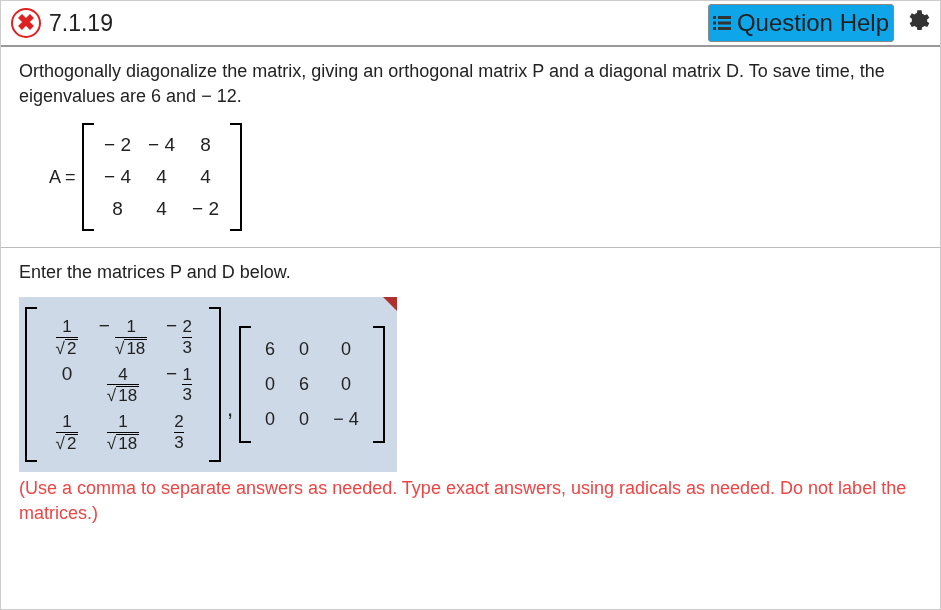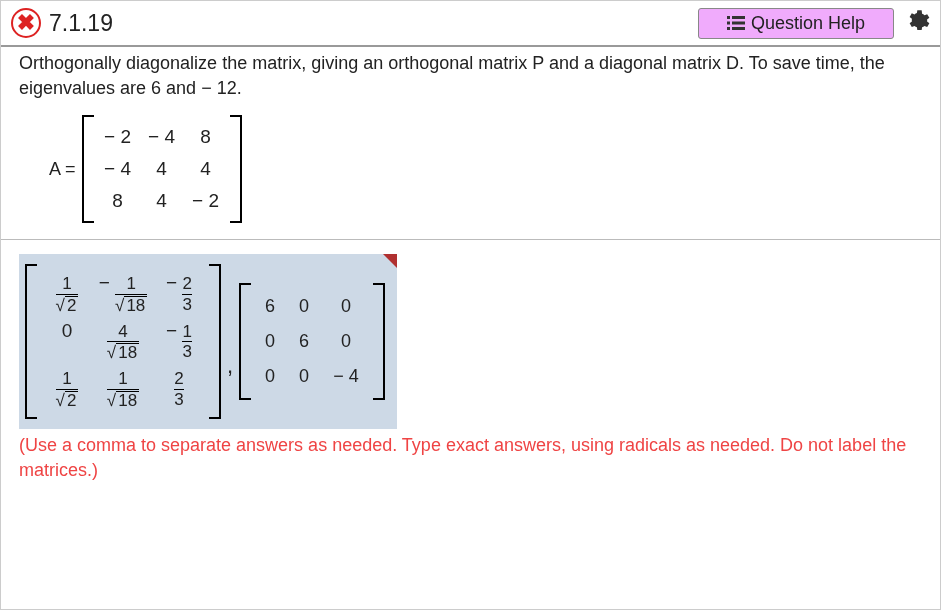--- a/index.html
+++ b/index.html
@@ -24,27 +24,27 @@
   .status-icon {
     width: 30px; height: 30px; border: 2px solid #d22; border-radius: 50%;
     display: flex; align-items: center; justify-content: center;
     color: #d22; font-weight: bold; font-size: 22px; margin-right: 8px;
     flex-shrink: 0;
   }
   .qnum { font-size: 23px; }
   .header-spacer { flex: 1; }
   .help-btn {
     display: flex; align-items: center; gap: 6px;
-    border: 1px solid #888; background: #f0abfc;
-    padding: 4px 28px; border-radius: 3px; font-size: 18px;
+    border: 1px solid #888; background: #0ea5e9;
+    padding: 4px 4px; border-radius: 3px; font-size: 24px;
     cursor: pointer;
   }
   .list-icon svg { display: block; }
   .gear-icon { margin-left: 10px; cursor: pointer; }
-  .content { padding: 4px 18px 8px 18px; }
+  .content { padding: 12px 18px 8px 18px; }
   .prompt { line-height: 1.4; margin-bottom: 14px; }
   .amat { display: flex; align-items: center; margin-left: 30px; margin-bottom: 16px; }
   .eq { margin-right: 6px; }
   .mat {
     display: inline-block; position: relative; padding: 6px 14px;
   }
   .mat::before, .mat::after {
     content: ""; position: absolute; top: 0; bottom: 0; width: 10px;
     border-top: 2px solid #000; border-bottom: 2px solid #000;
   }
@@ -118,20 +118,21 @@
         </div>
       <div class="mrow">
           <div class="mcell">8</div>
           <div class="mcell">4</div>
           <div class="mcell">− 2</div>
         </div>
     </div>
   </div>
 
   <div class="hr"></div>
+  <div class="instr">Enter the matrices P and D below.</div>
 
   <div class="answer-box">
     <div class="mat pm">
       <div class="mrow">
         <div class="mcell"><span class="frac">
               <span>1</span>
               <span class="den"><span class="sqrt">
                   <span class="surd">√</span>
                   <span class="rad">2</span>
                 </span></span>

